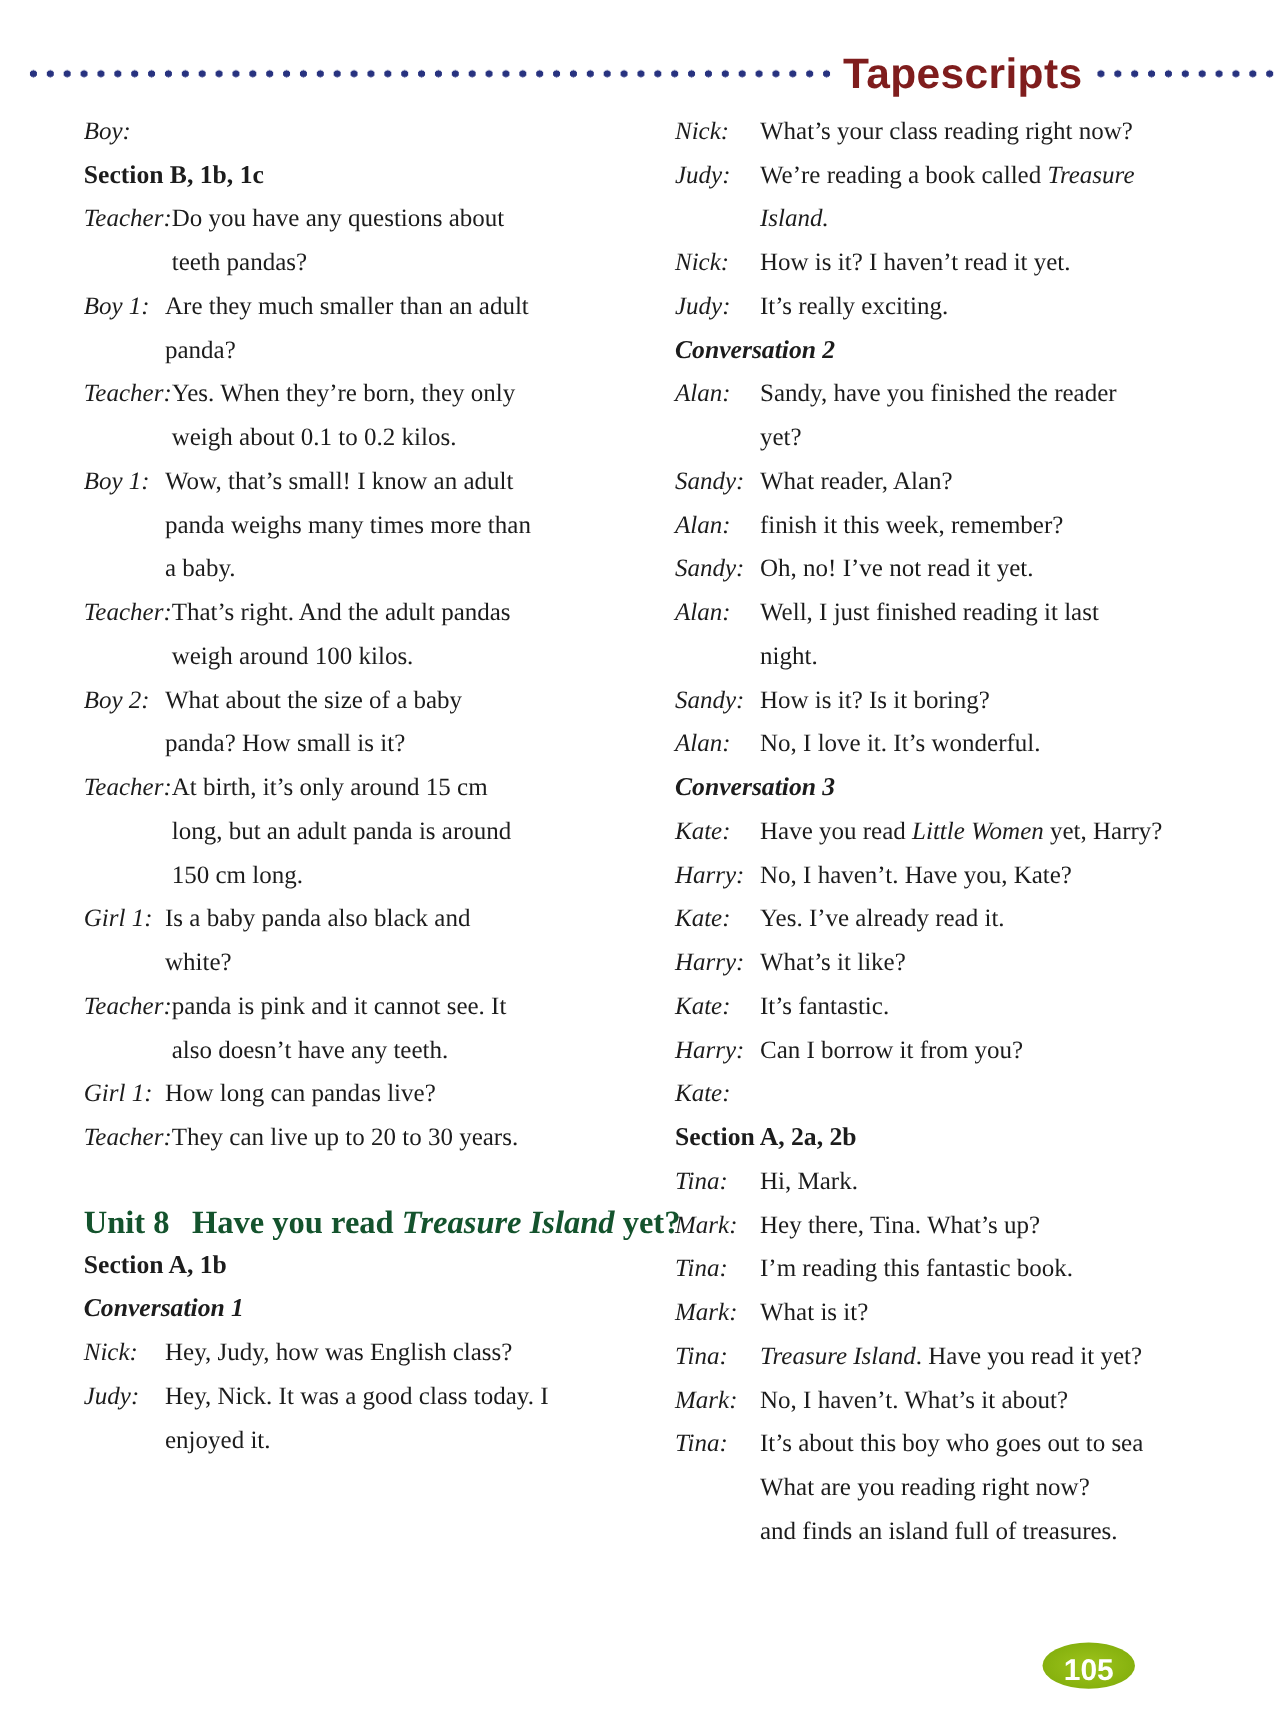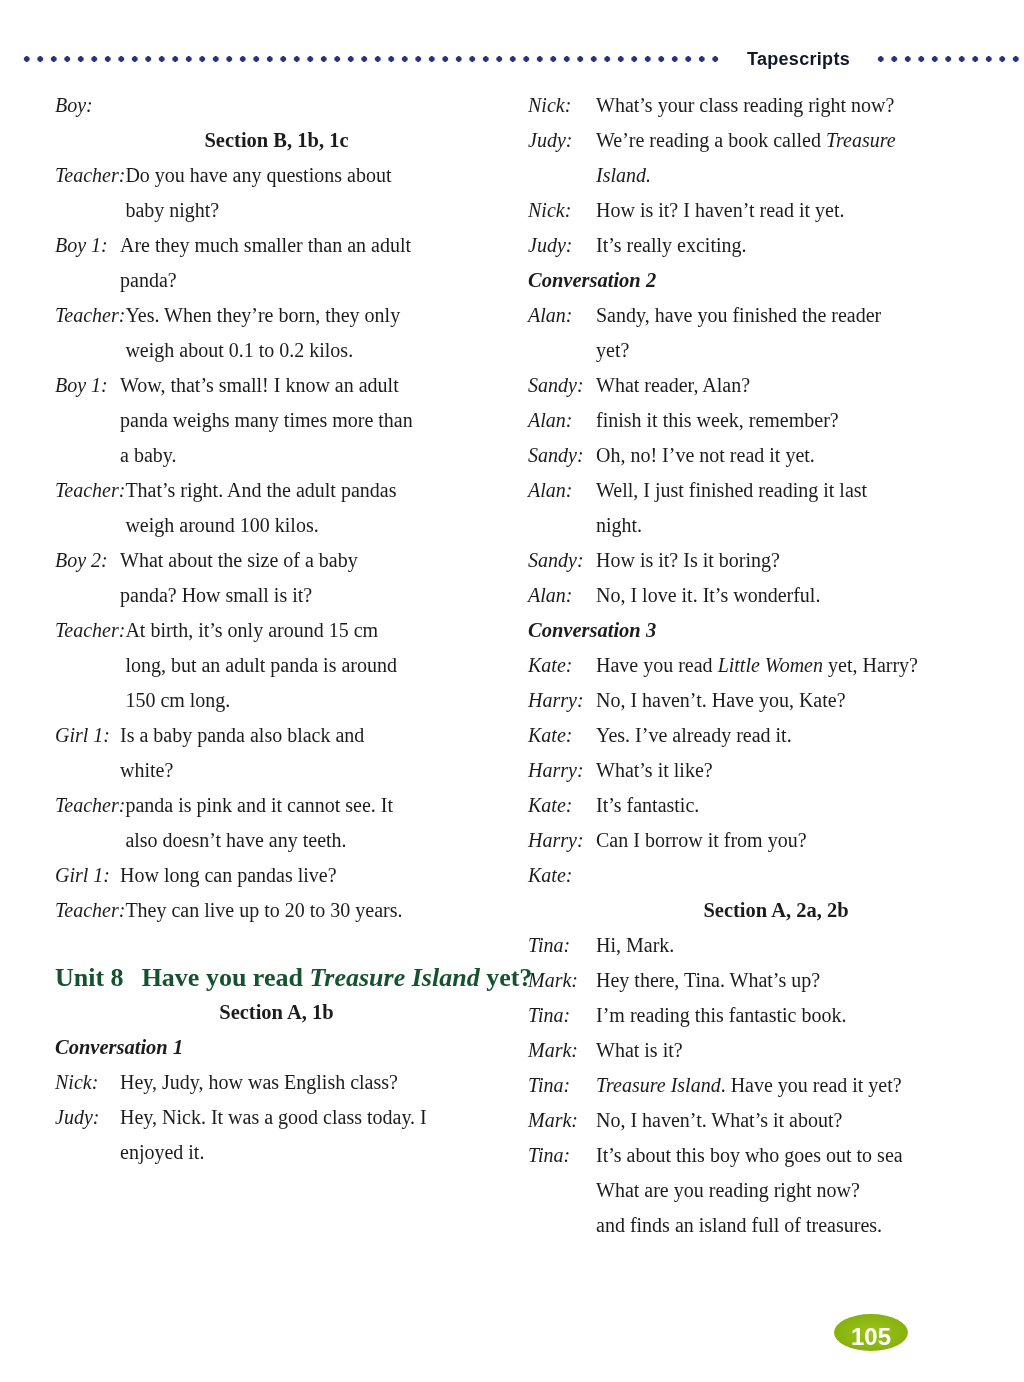--- a/index.html
+++ b/index.html
@@ -9,34 +9,34 @@
     overflow:hidden;
   }
   
   .header{display:flex;align-items:center;padding:42px 0 0 20px;height:34px;}
   .dots{height:8px;background-image:radial-gradient(circle closest-side,#27327f 68%,transparent 74%);
         background-size:13.5px 8px;background-repeat:repeat-x;background-position:left center;}
   .dots-left{flex:1 1 auto;}
   .dots-right{flex:0 0 150px;}
   .header-title{
     font-family:"Liberation Sans","DejaVu Sans",sans-serif;font-weight:bold;
-    font-size:18px;color:#0f172a;margin:0 24px;letter-spacing:.3px;line-height:30px;
+    font-size:34px;color:#7f1d1d;margin:0 8px;letter-spacing:.3px;line-height:30px;
   }
   
-  .columns{display:flex;margin-top:12px;font-size:20px;line-height:35px;}
+  .columns{display:flex;margin-top:12px;font-size:20px;line-height:35px;padding-left:12px;}
   .col{box-sizing:border-box;}
   .col-left{width:498px;padding-left:55px;}
   .col-right{width:526px;padding-left:30px;}
   .row{display:flex;}
   .label{font-style:italic;white-space:nowrap;}
   .col-left .label{flex:0 0 65px;}
   .col-right .label{flex:0 0 68px;}
   .text{flex:1 1 auto;min-width:0;}
   .line{white-space:nowrap;}
-  .section{font-weight:bold;font-size:20.5px;text-align:center;}
+  .section{font-weight:bold;font-size:20.5px;}
   .conversation{font-weight:bold;font-style:italic;font-size:20.5px;}
   .unit{color:#14532d;font-weight:bold;font-size:26px;margin-top:32px;white-space:nowrap;}
   .unit .unit-prefix{margin-right:18px;}
   
   .badge{
     position:absolute;left:834px;top:1314px;width:74px;height:37px;
     background:radial-gradient(ellipse at center,#9ec41c 0%,#86b10e 70%);
     border-radius:50%;display:flex;align-items:flex-end;justify-content:center;
     color:#ffffff;font-family:"Liberation Sans","DejaVu Sans",sans-serif;
     font-weight:bold;font-size:24px;
@@ -54,21 +54,21 @@
 <div class="columns">
   <div class="col col-left" id="col-left">
       <div class="row">
         <div class="label">Boy:</div>
       </div>
       <div class="section">Section B, 1b, 1c</div>
       <div class="row">
         <div class="label">Teacher:</div>
         <div class="text">
           <div class="line">Do you have any questions about</div>
-          <div class="line">baby night?</div>
+          <div class="line">teeth pandas?</div>
         </div>
       </div>
       <div class="row">
         <div class="label">Boy 1:</div>
         <div class="text">
           <div class="line">Are they much smaller than an adult</div>
           <div class="line">panda?</div>
         </div>
       </div>
       <div class="row">

